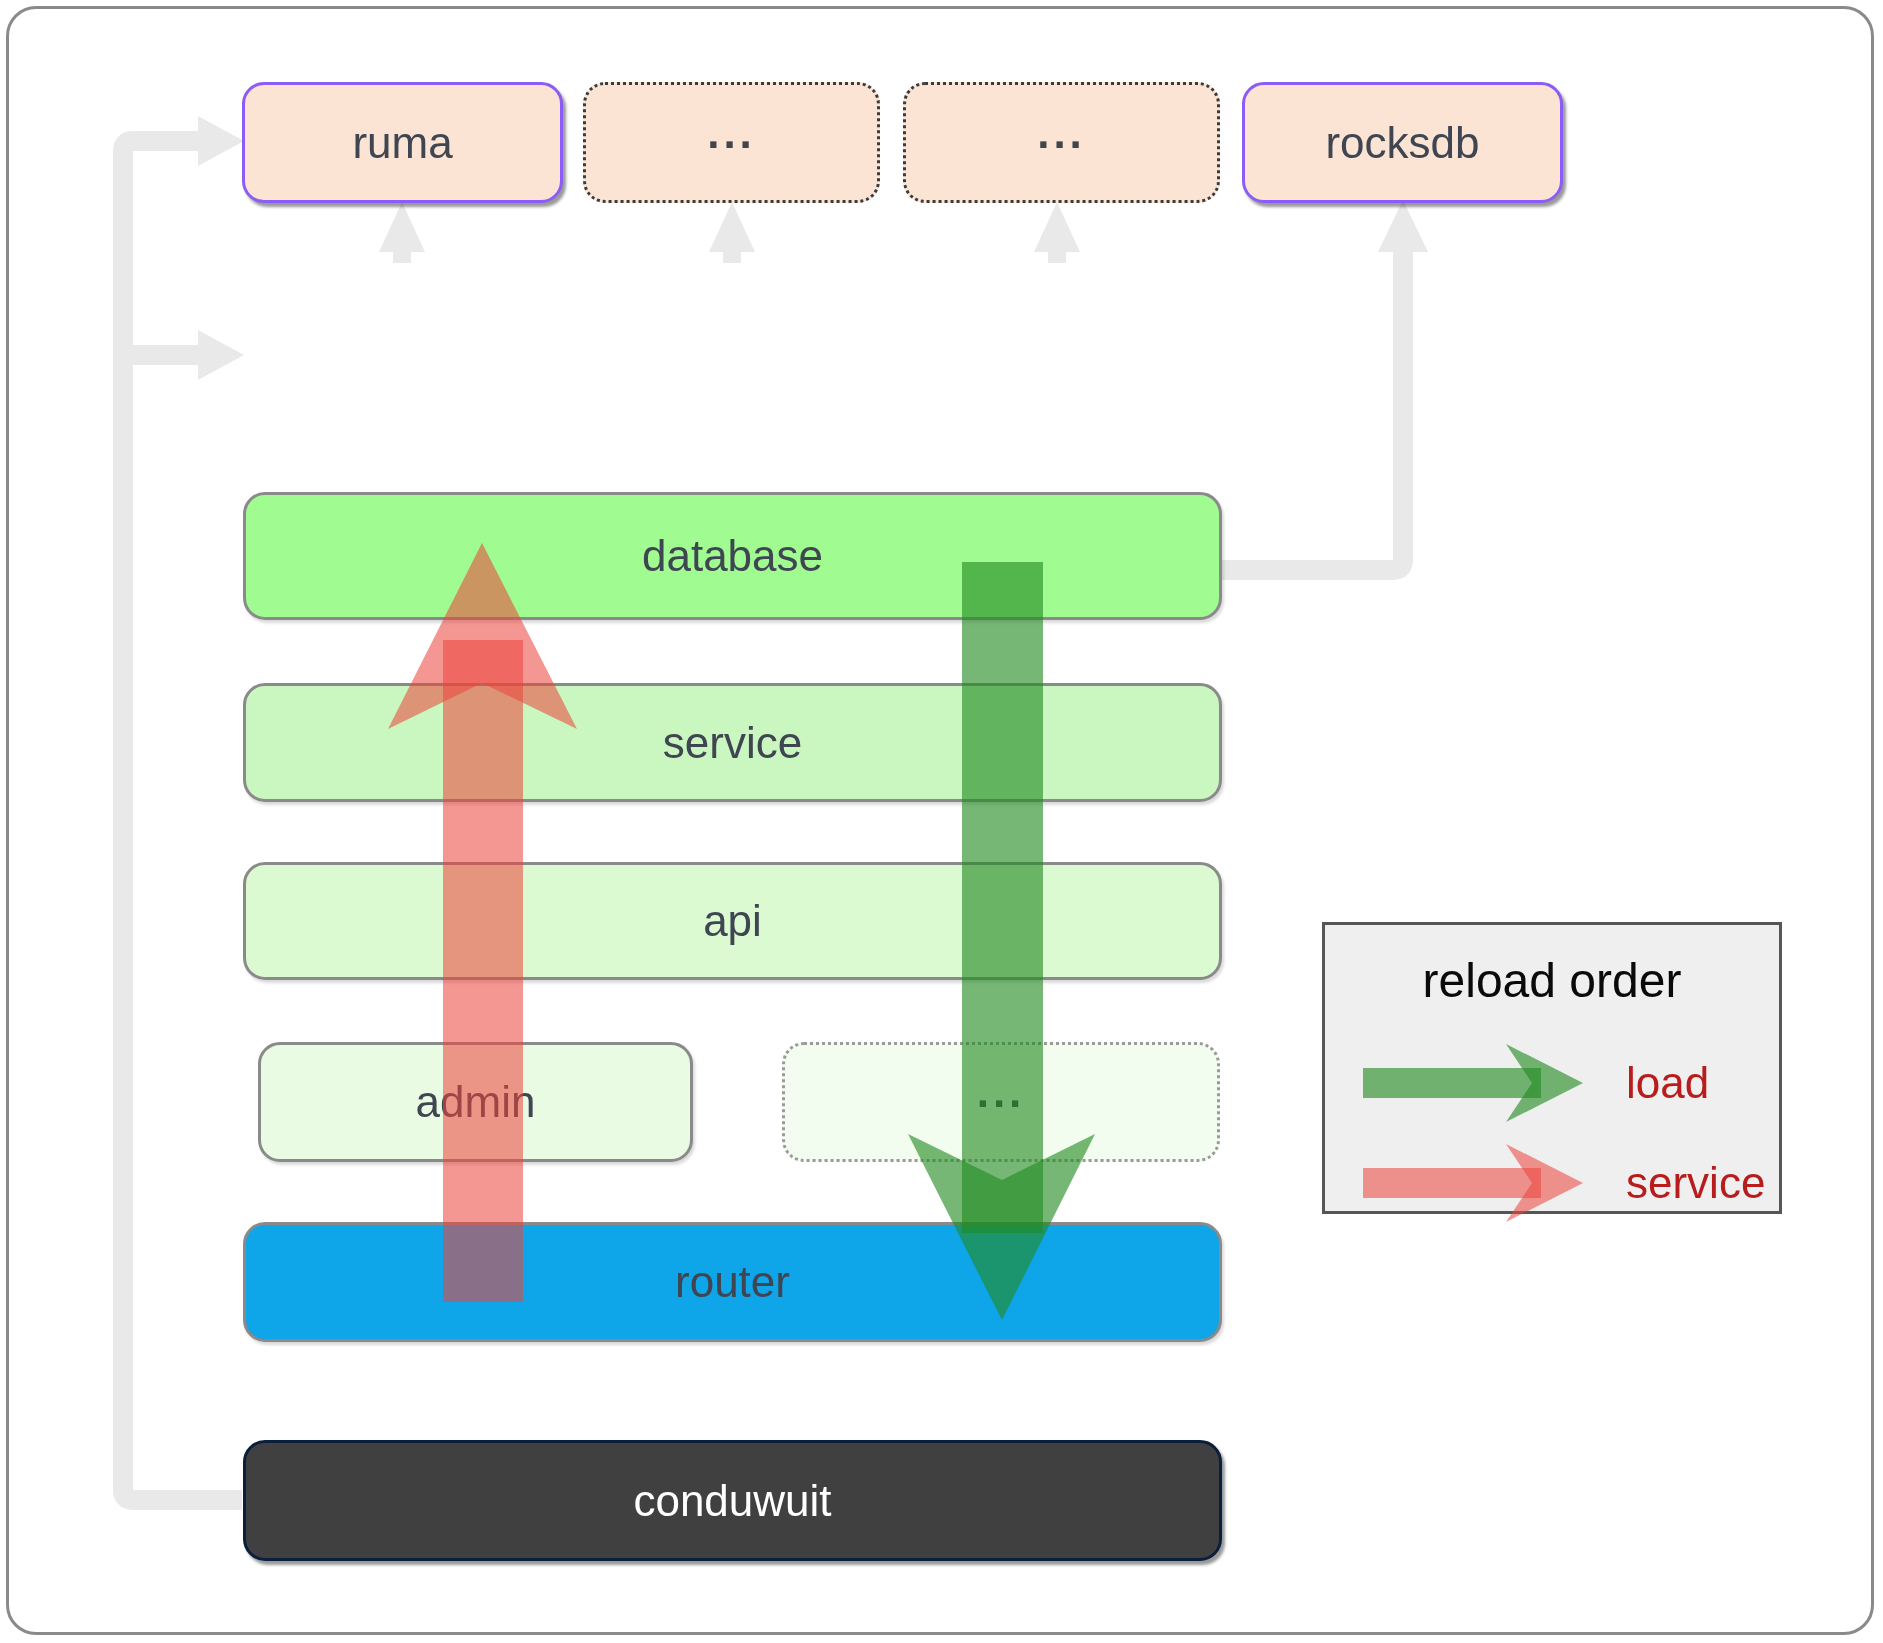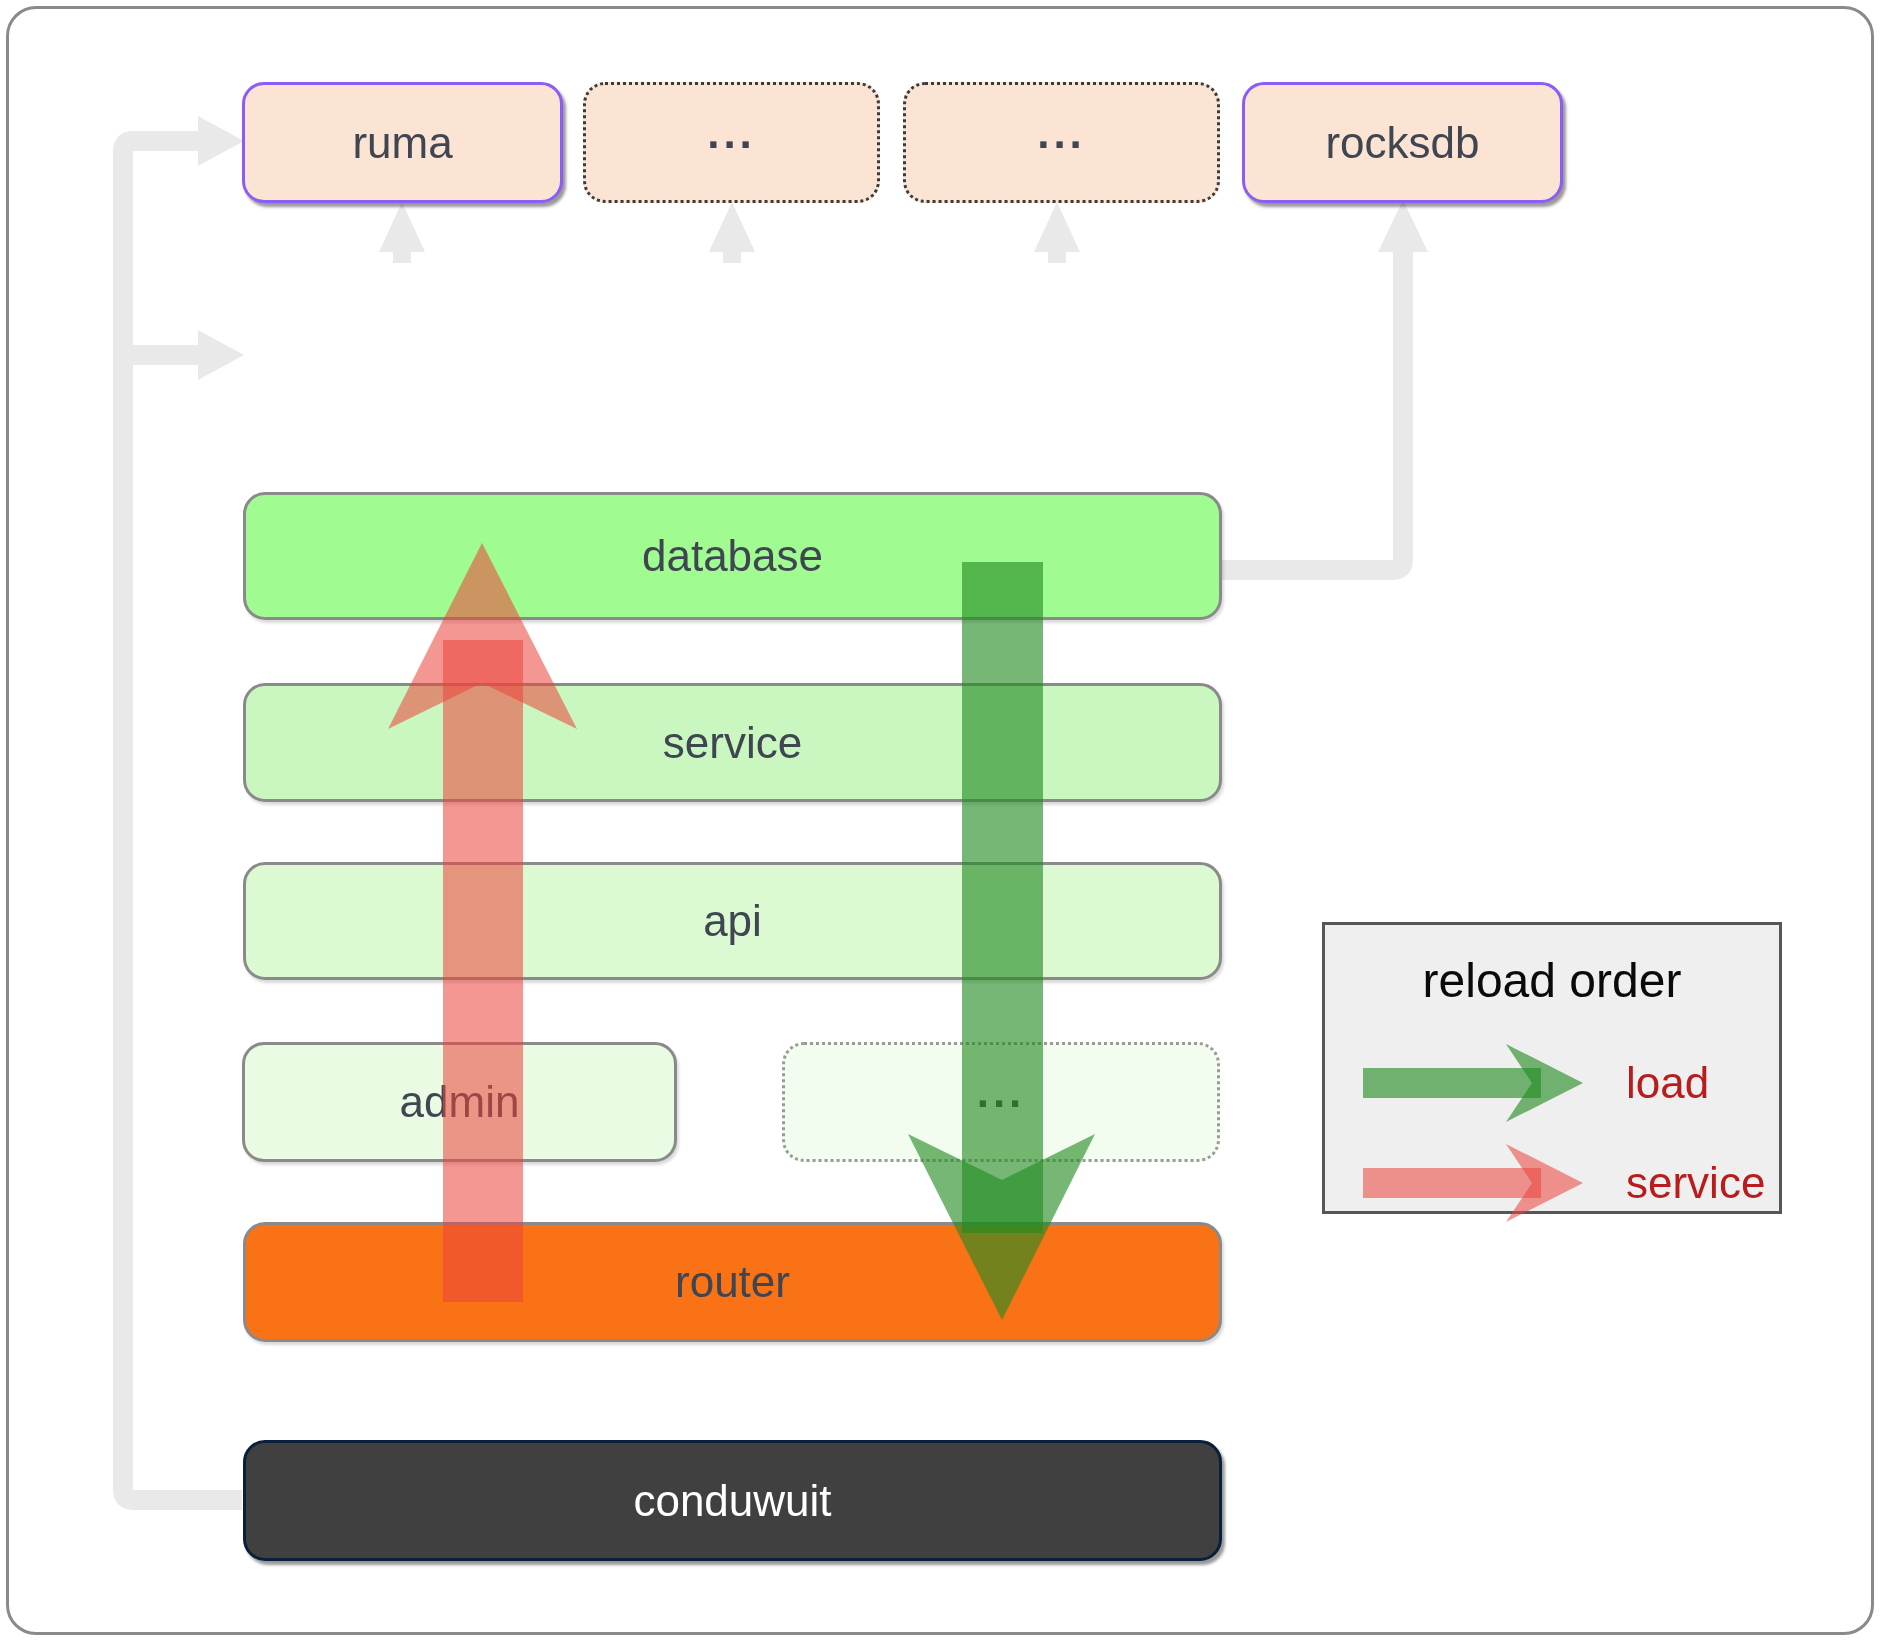--- a/index.html
+++ b/index.html
@@ -30,35 +30,35 @@
   .shadow-dark { box-shadow:3px 4px 3px rgba(0,0,0,0.40); }
   .shadow-soft { box-shadow:2px 3px 3px rgba(0,0,0,0.15); }
 
   .fill-peach   { background:#fce4d4; }
   .fill-core    { background:#d1e5f9; }
   .fill-db      { background:#a0fb90; }
   .fill-service { background:#caf7c0; }
   .fill-api     { background:#dcfad2; }
   .fill-admin   { background:#eafbe3; }
   .fill-more    { background:#f3fdef; }
-  .fill-router  { background:#f97316; }
+  .fill-router  { background:#0ea5e9; }
   .fill-conduwuit { background:#404040; border:3px solid #0a1f3c; color:#ffffff; }
 
   .dots { font-weight:700; letter-spacing:4px; transform:translateY(-10px); }
 
   
   .b-ruma      { left:242px;  top:82px;   width:321px; height:121px; }
   .b-m1        { left:583px;  top:82px;   width:297px; height:121px; }
   .b-m2        { left:903px;  top:82px;   width:317px; height:121px; }
   .b-rocksdb   { left:1242px; top:82px;   width:321px; height:121px; }
   .b-core      { left:243px;  top:262px;  width:979px; height:185px; }
   .b-database  { left:243px;  top:492px;  width:979px; height:128px; }
   .b-service   { left:243px;  top:683px;  width:979px; height:119px; }
   .b-api       { left:243px;  top:862px;  width:979px; height:118px; }
-  .b-admin     { left:242px;  top:1042px; width:435px; height:120px; }
+  .b-admin     { left:258px;  top:1042px; width:435px; height:120px; }
   .b-admore    { left:782px;  top:1042px; width:438px; height:120px; }
   .b-router    { left:243px;  top:1222px; width:979px; height:120px; }
   .b-conduwuit { left:243px;  top:1440px; width:979px; height:121px; }
 
   
   .legend {
     position:absolute; z-index:2;
     left:1322px; top:922px; width:460px; height:292px;
     background:#efefef; border:3px solid #565656; box-sizing:border-box;
   }

